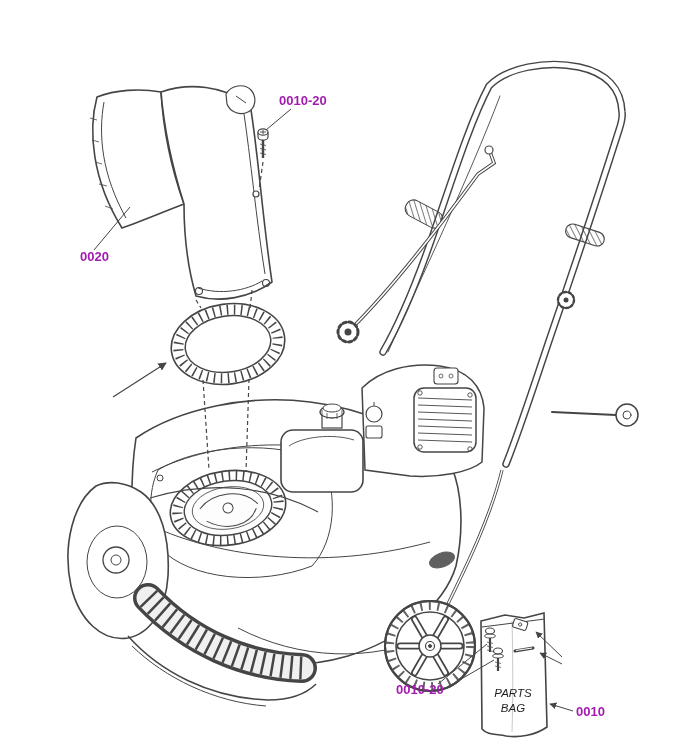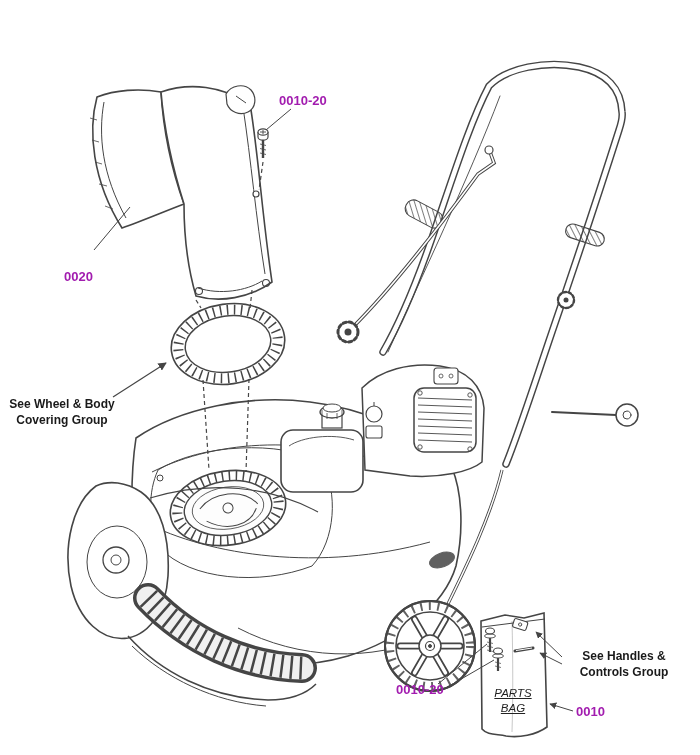--- a/index.html
+++ b/index.html
@@ -2,21 +2,21 @@
 <html><head>
 <meta charset="utf-8">
 <style>
   html,body{margin:0;padding:0;background:#ffffff;}
   .stage{position:relative;width:700px;height:755px;background:#ffffff;overflow:hidden;
          font-family:"Liberation Sans",sans-serif;}
   .stage svg{position:absolute;left:0;top:0;}
   .lbl{position:absolute;color:#a21caf;font-weight:bold;font-size:13px;white-space:nowrap;}
   .note{position:absolute;color:#1a1a1a;font-weight:bold;font-size:12px;text-align:center;line-height:1.35;}
   .note span{display:block;}
-  .bagtxt{position:absolute;color:#222;font-style:italic;font-size:11.5px;text-align:center;line-height:1.3;text-decoration:underline;}
+  .bagtxt{position:absolute;color:#222;font-style:italic;font-size:11.5px;text-align:center;line-height:1.3;}
   .bagtxt span{display:block;}
 </style>
 </head>
 <body>
 
 <div class="stage">
 
 <svg width="700" height="755" viewBox="0 0 700 755">
   <defs>
     <marker id="arr" viewBox="0 0 10 10" refX="9" refY="5" markerWidth="7" markerHeight="7" orient="auto">
@@ -232,33 +232,25 @@
     <line x1="438" y1="684" x2="487" y2="644" stroke-width="1"></line>
     <line x1="444" y1="689" x2="494" y2="660" stroke-width="1"></line>
     <line x1="562" y1="657" x2="536" y2="632" stroke-width="1" marker-end="url(#arr)"></line>
     <line x1="562" y1="664" x2="540" y2="653" stroke-width="1" marker-end="url(#arr)"></line>
     <line x1="573" y1="711" x2="550" y2="704" stroke-width="1" marker-end="url(#arr)"></line>
   </g>
 </svg>
 
 <div class="lbl" style="left:279px;top:93px;">0010-20</div>
 
-<div class="lbl" style="left:64px;top:249px;margin-top:20px;">0020</div>
-
-<div class="note" style="left:4px;top:396px;width:116px;">
-  <span>See Wheel &amp; Body</span>
-  <span>Covering Group</span>
-</div>
+<div class="lbl" style="left:80px;top:249px;">0020</div>
+
 
 <div class="lbl" style="left:396px;top:682px;">0010-20</div>
 
-<div class="note" style="left:565px;top:648px;width:118px;">
-  <span>See Handles &amp;</span>
-  <span>Controls Group</span>
-</div>
 
 <div class="bagtxt" style="left:488px;top:686px;width:50px;">
   <span>PARTS</span>
   <span>BAG</span>
 </div>
 
 <div class="lbl" style="left:576px;top:704px;text-align:center;">0010</div>
 
 </div>
 

